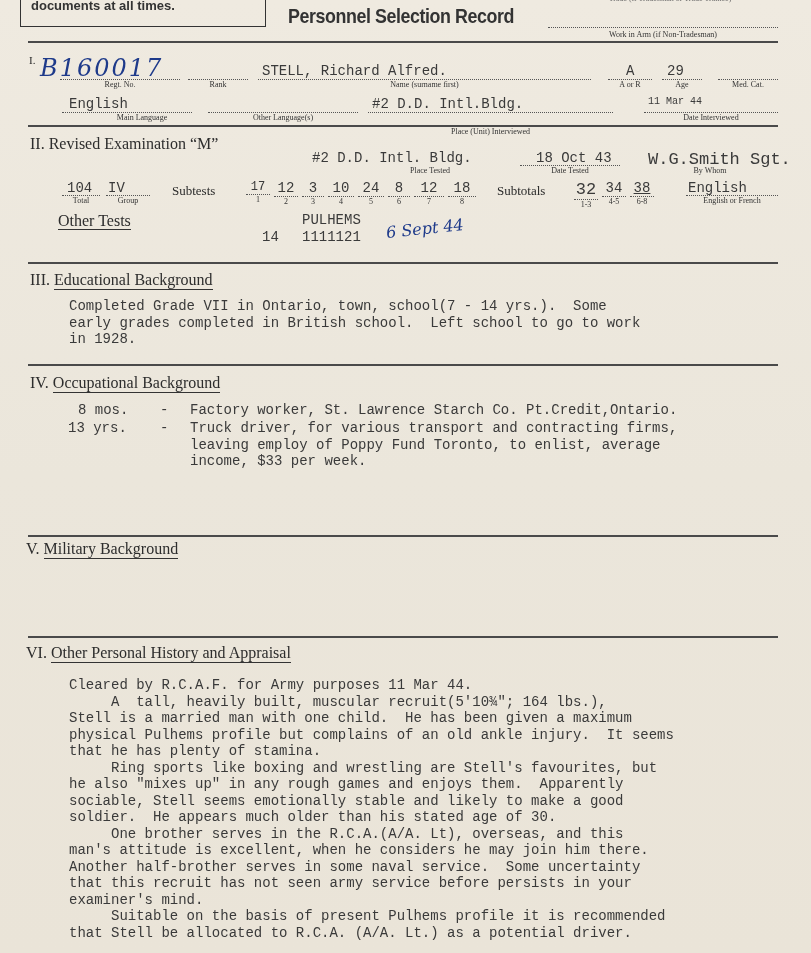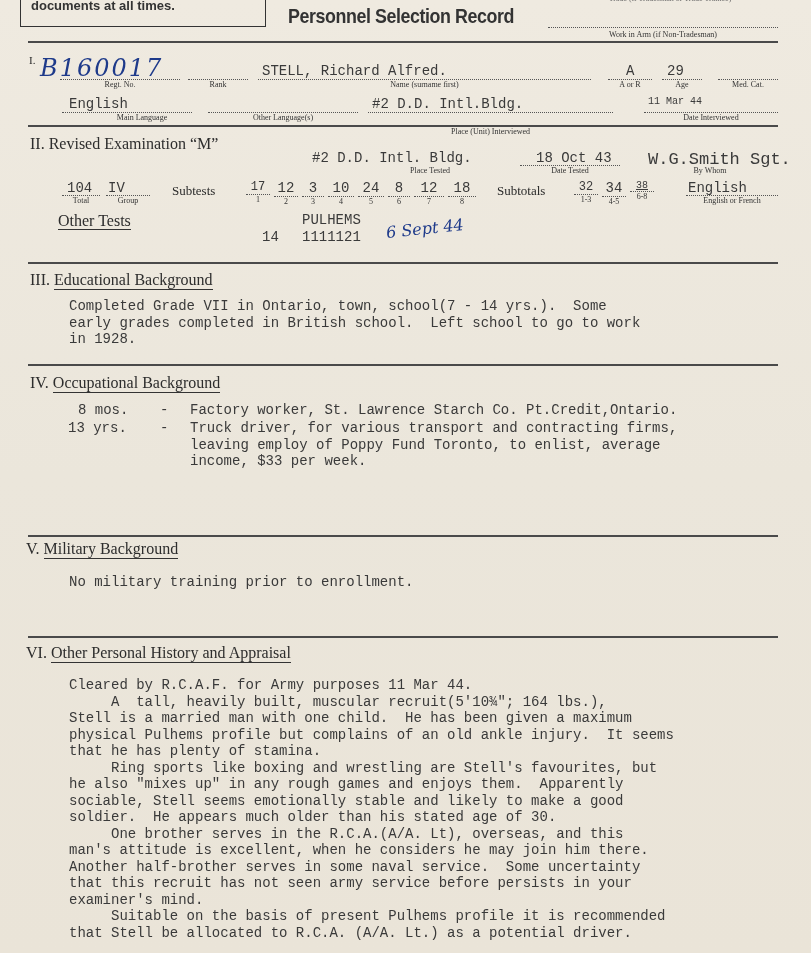--- a/index.html
+++ b/index.html
@@ -119,29 +119,29 @@
       </div>
     <div style="width:28px;text-align:center;">
         <div class="type dots" style="font-size:14px;">18</div>
         <div class="lbl">8</div>
       </div>
   </div>
 
   <div class="abs" style="left:497px;top:183px;font-size:13px;">Subtotals</div>
   <div class="abs" style="left:574px;top:180px;display:flex;gap:4px;">
     <div style="width:24px;text-align:center;">
-        <div class="type dots" style="font-size:12px;">32</div>
+        <div class="type dots" style="font-size:17px;">32</div>
         <div class="lbl">1-3</div>
       </div>
     <div style="width:24px;text-align:center;">
         <div class="type dots" style="font-size:14px;">34</div>
         <div class="lbl">4-5</div>
       </div>
     <div style="width:24px;text-align:center;">
-        <div class="type dots" style="font-size:10px;text-decoration:underline;">38</div>
+        <div class="type dots" style="font-size:14px;text-decoration:underline;">38</div>
         <div class="lbl">6-8</div>
       </div>
   </div>
   <div class="abs type" style="left:688px;top:180px;font-size:14px;">English</div>
   <div class="abs dots" style="left:686px;top:195px;width:92px;"></div>
   <div class="abs lbl" style="left:686px;top:196px;width:92px;">English or French</div>
 
   <div class="sec" style="left:58px;top:212px;">
     <span style="border-bottom:1.5px solid #333;">Other Tests</span>
   </div>
@@ -171,21 +171,20 @@
   <div class="abs body-text" style="left:160px;top:420px;">-</div>
   <div class="abs body-text" style="left:190px;top:420px;">Truck driver, for various transport and contracting firms,
 leaving employ of Poppy Fund Toronto, to enlist, average
 income, $33 per week.</div>
 
   <div class="rule" style="top:535px;"></div>
 
   <div class="sec" style="left:26px;top:540px;">
     <span>V.</span> <u>Military Background</u>
   </div>
-  <div class="abs body-text" style="left:69px;top:574px;">No military training prior to enrollment.</div>
 
   <div class="rule" style="top:636px;"></div>
 
   <div class="sec" style="left:26px;top:644px;">
     <span>VI.</span> <u>Other Personal History and Appraisal</u>
   </div>
   <div class="abs body-text" style="left:69px;top:677px;">Cleared by R.C.A.F. for Army purposes 11 Mar 44.
      A  tall, heavily built, muscular recruit(5'10¾"; 164 lbs.),
 Stell is a married man with one child.  He has been given a maximum
 physical Pulhems profile but complains of an old ankle injury.  It seems

